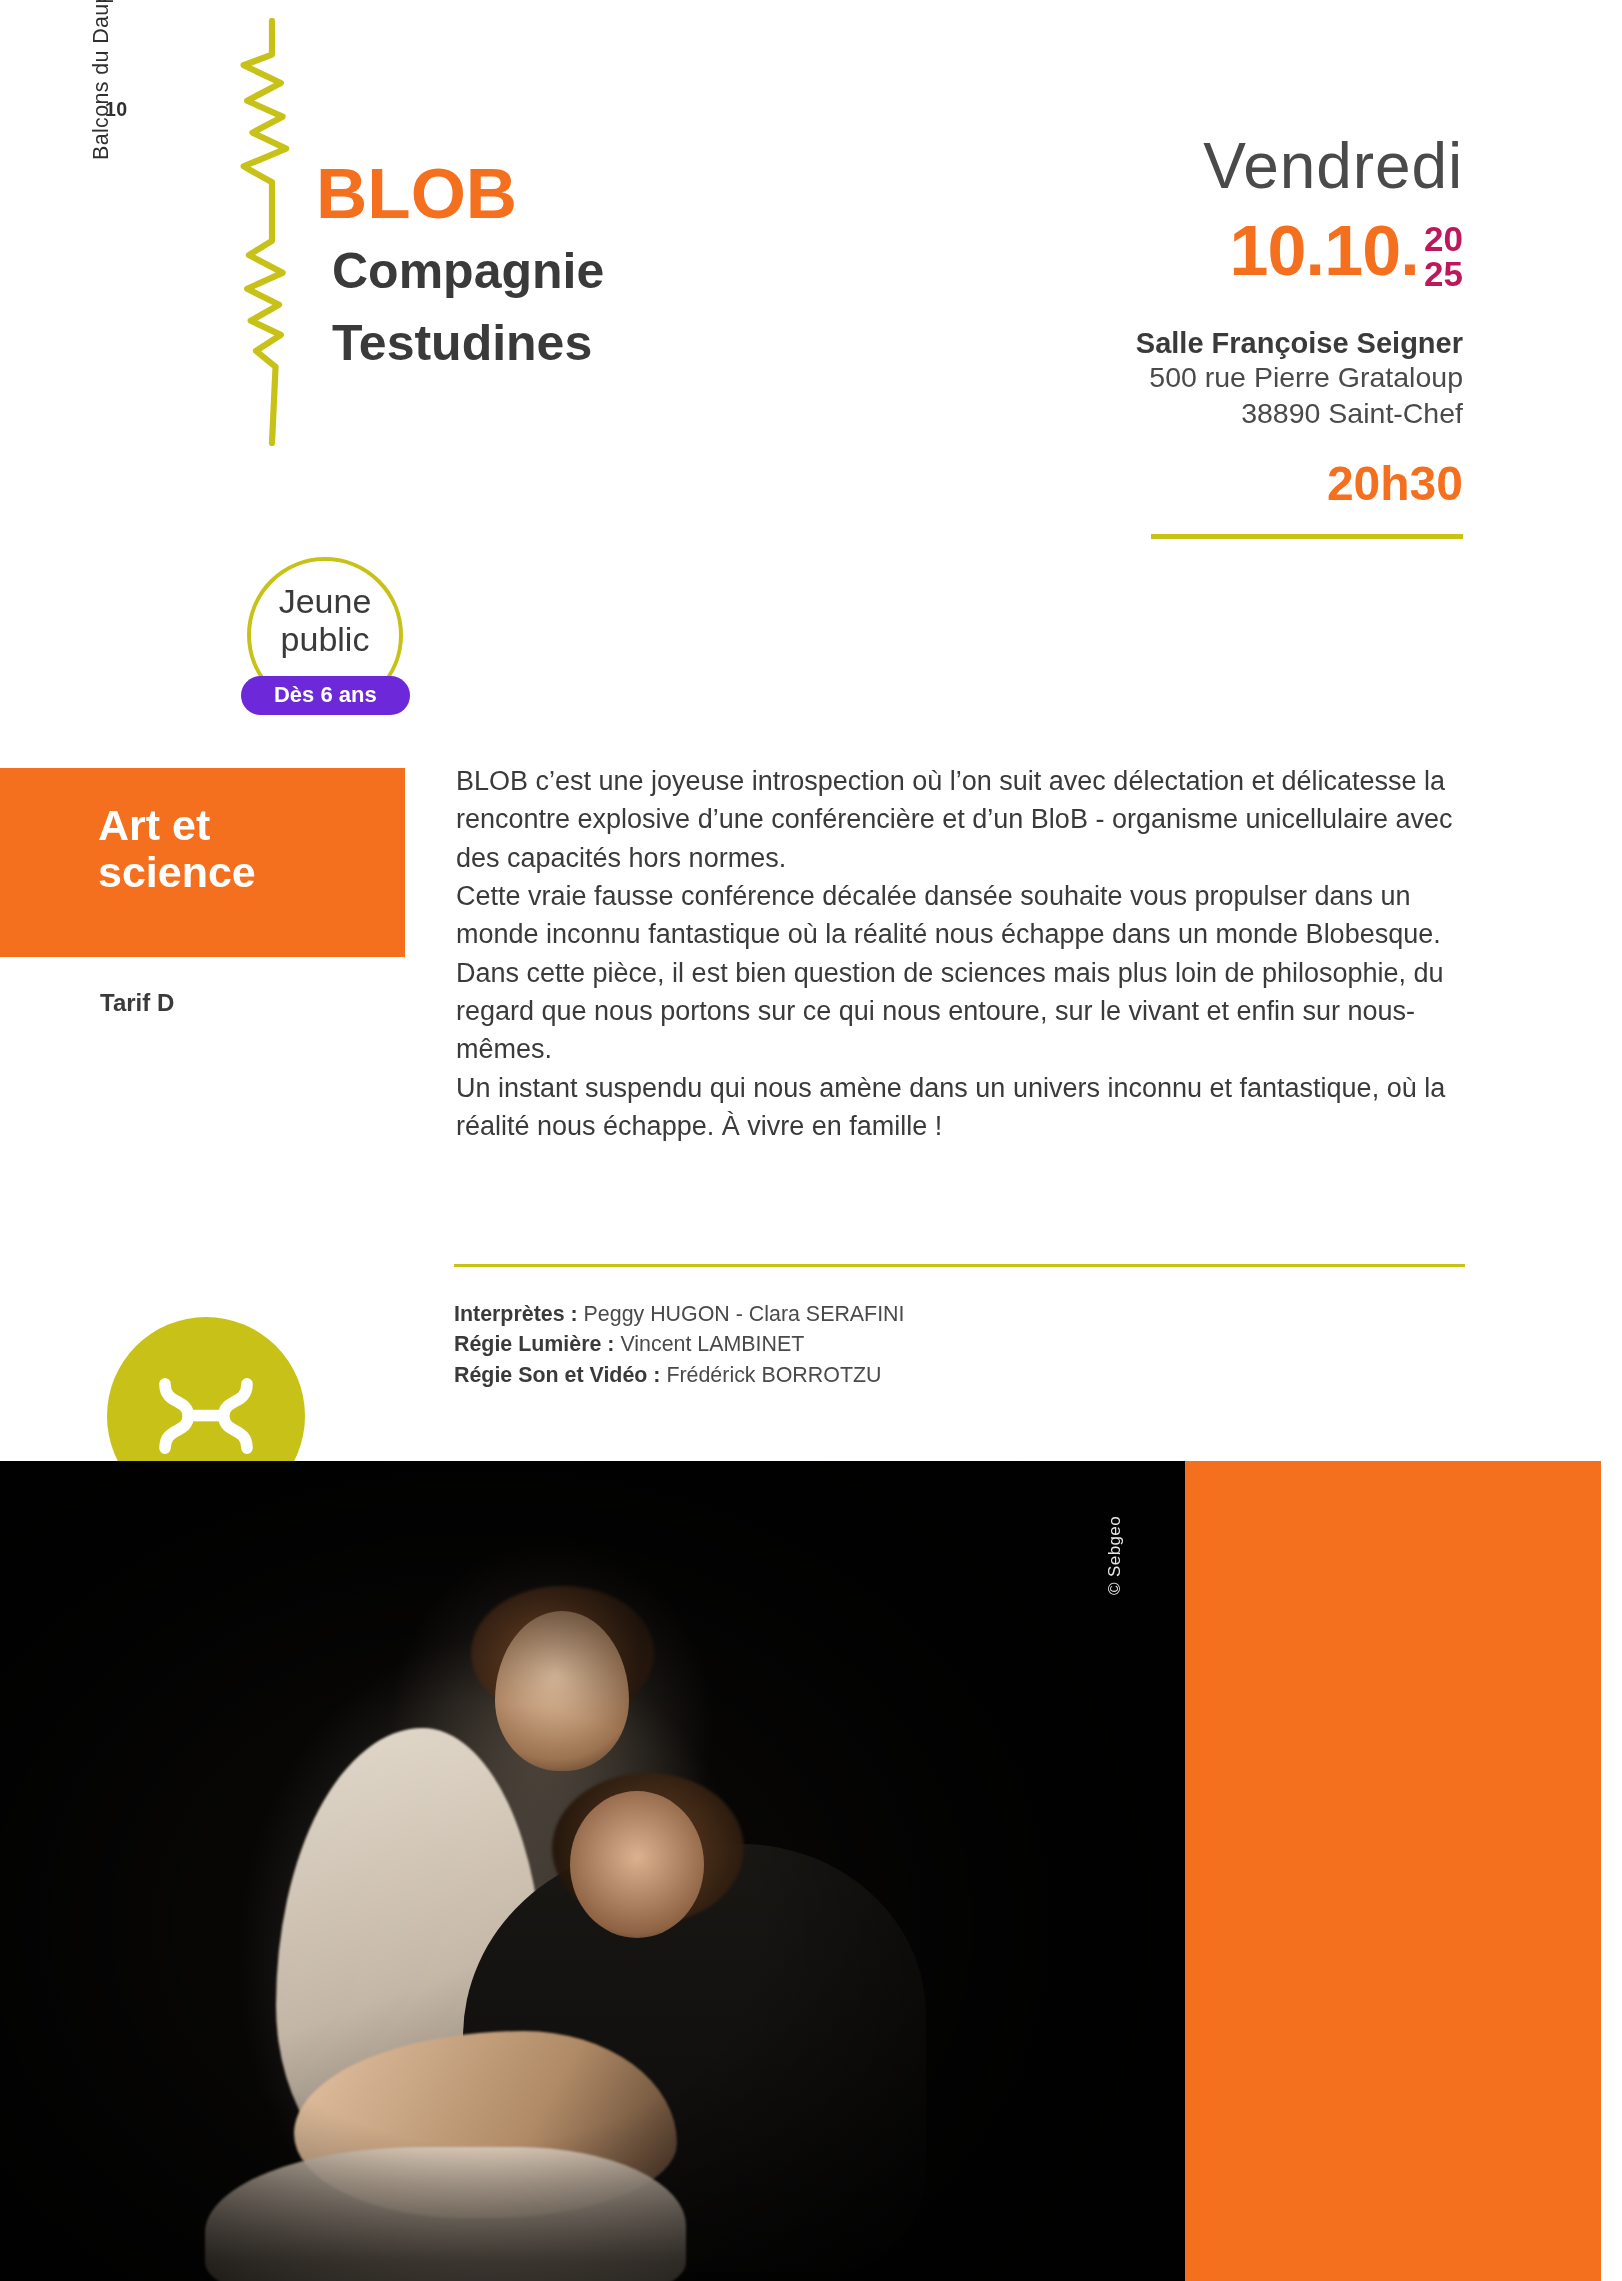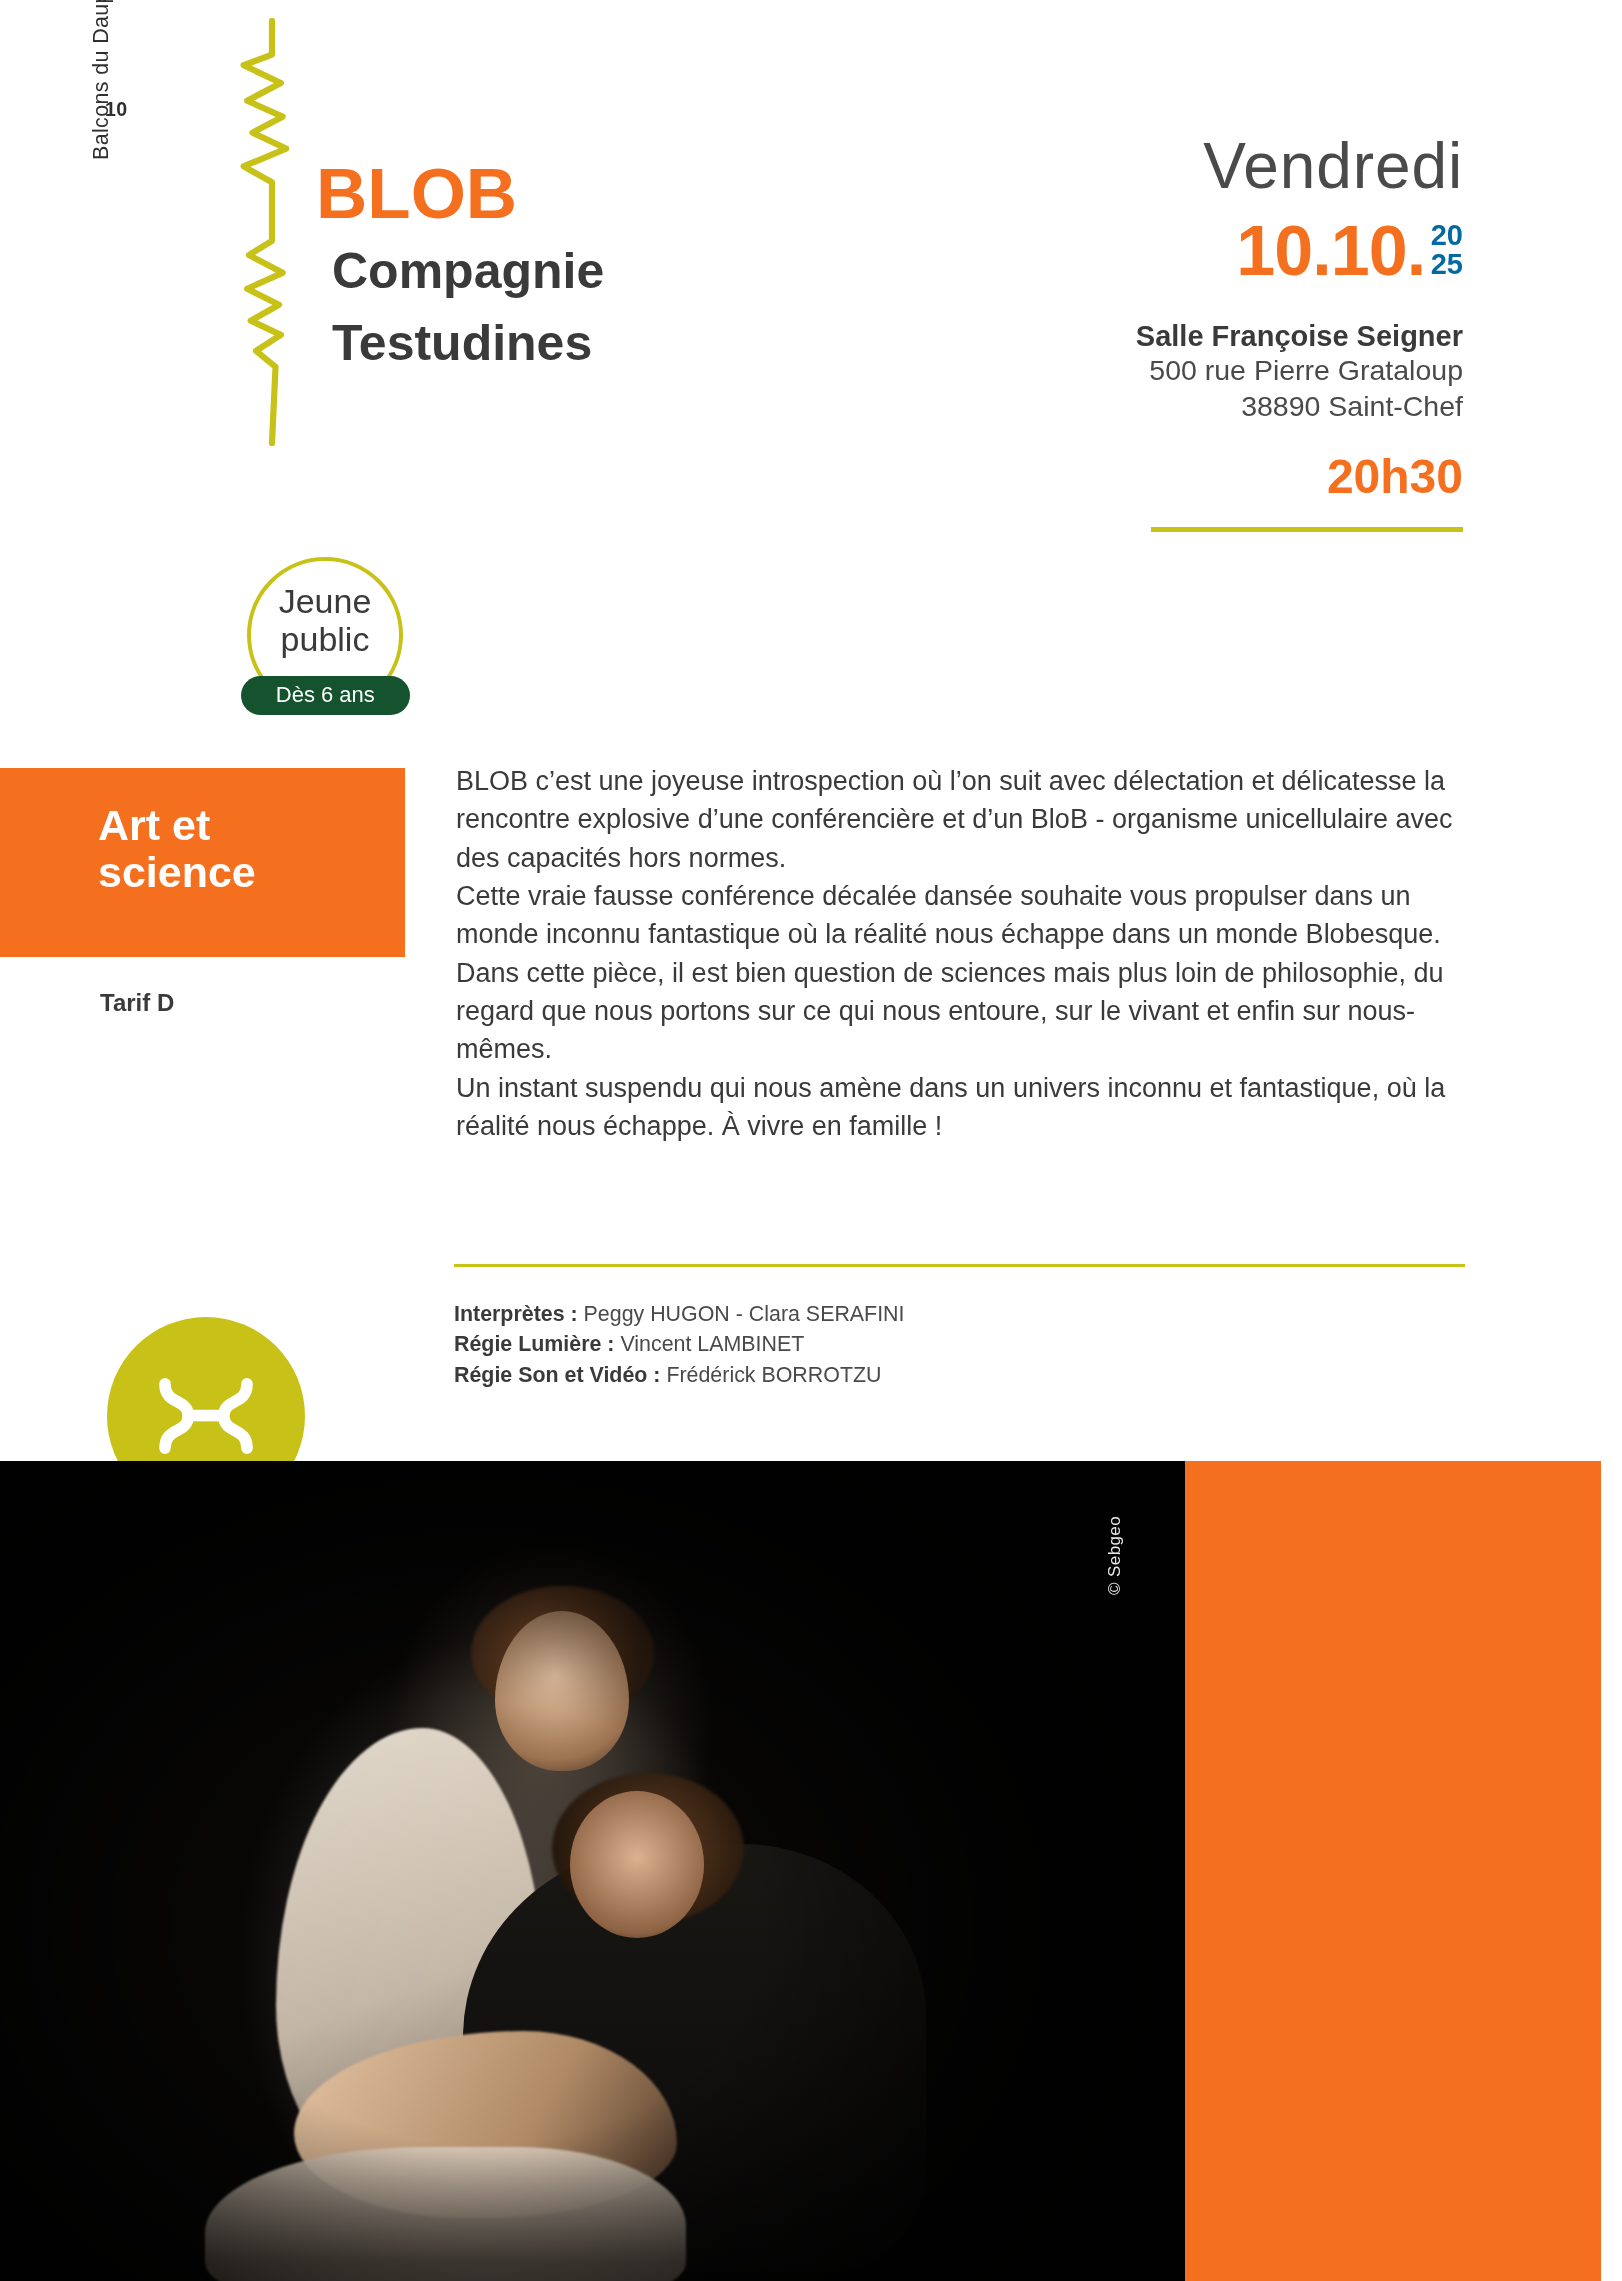--- a/index.html
+++ b/index.html
@@ -98,23 +98,23 @@
     font-size: 70px;
     font-weight: bold;
     color: #f4701f;
     line-height: 0.95;
     letter-spacing: -0.9px;
     margin-left: 39px;
   }
   .date-year {
     margin-left: 5.3px;
     margin-top: 3.6px;
-    font-size: 29px;
-    font-weight: bold;
-    color: #0369a1;
+    font-size: 35px;
+    font-weight: bold;
+    color: #be185d;
     line-height: 1.0;
     text-align: right;
   }
   .venue-name {
     margin-top: 36px;
     font-size: 29px;
     font-weight: bold;
     color: #3a3a3a;
   }
   .venue-line {
@@ -159,27 +159,28 @@
     text-align: center;
     font-size: 34px;
     color: #3a3a3a;
     line-height: 1.12;
   }
   .badge-pill {
     position: absolute;
     left: -6.2px;
     bottom: -1.8px;
     width: 169px;
-    background: #14532d;
+    background: #6d28d9;
     border-radius: 19.6px;
     color: #ffffff;
     font-size: 22px;
     text-align: center;
     padding: 5.3px 0 7.1px 0;
     box-sizing: border-box;
+    font-weight: bold;
   }
 
   
   .cat-box {
     position: absolute;
     left: 0;
     top: 768px;
     width: 405px;
     height: 189px;
     background: #f4701f;

